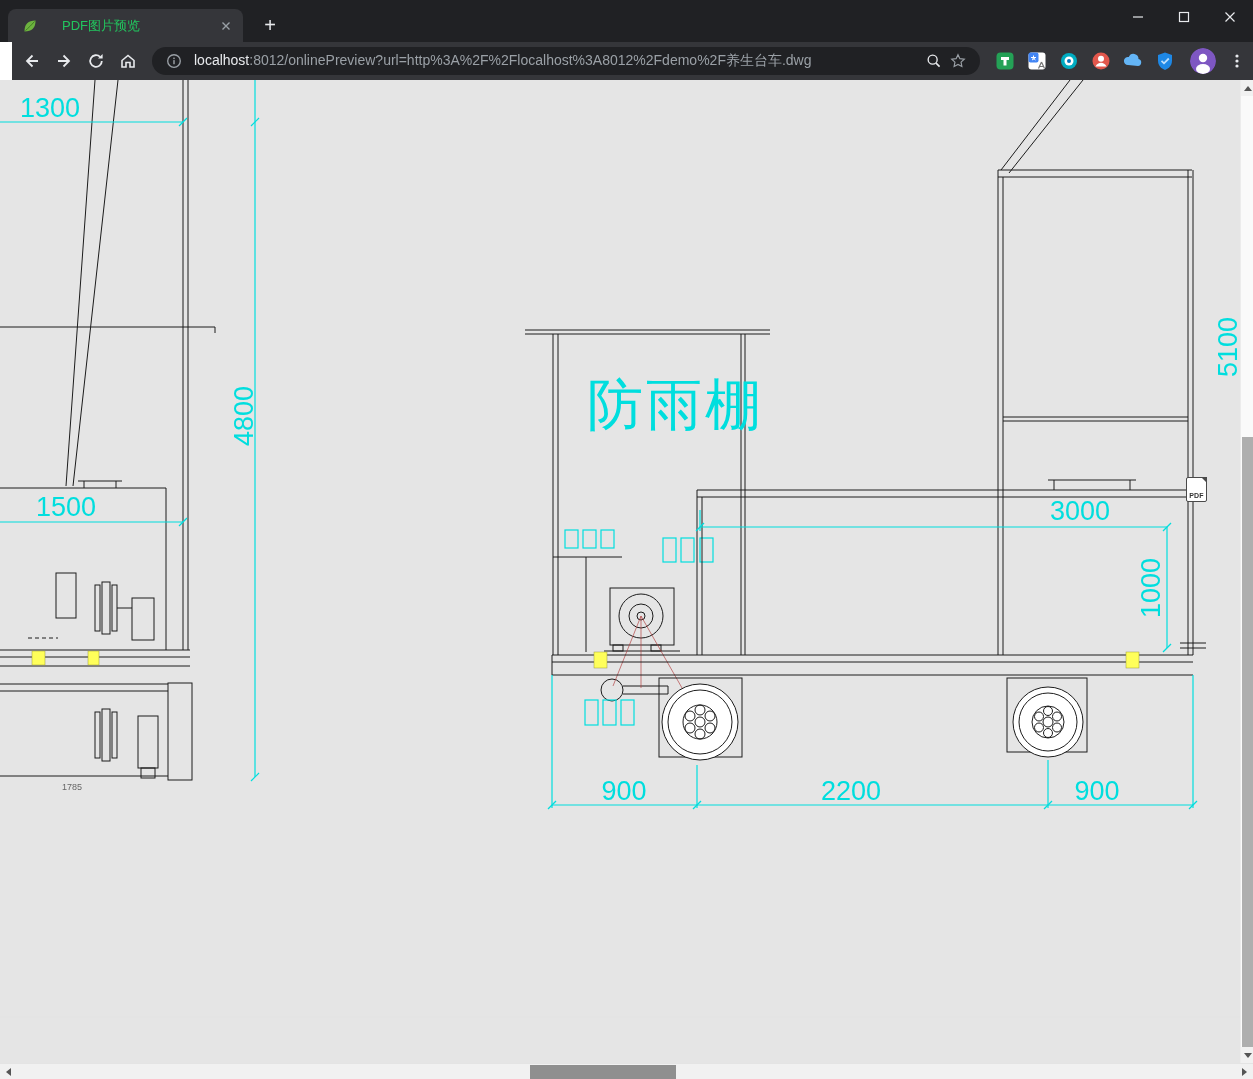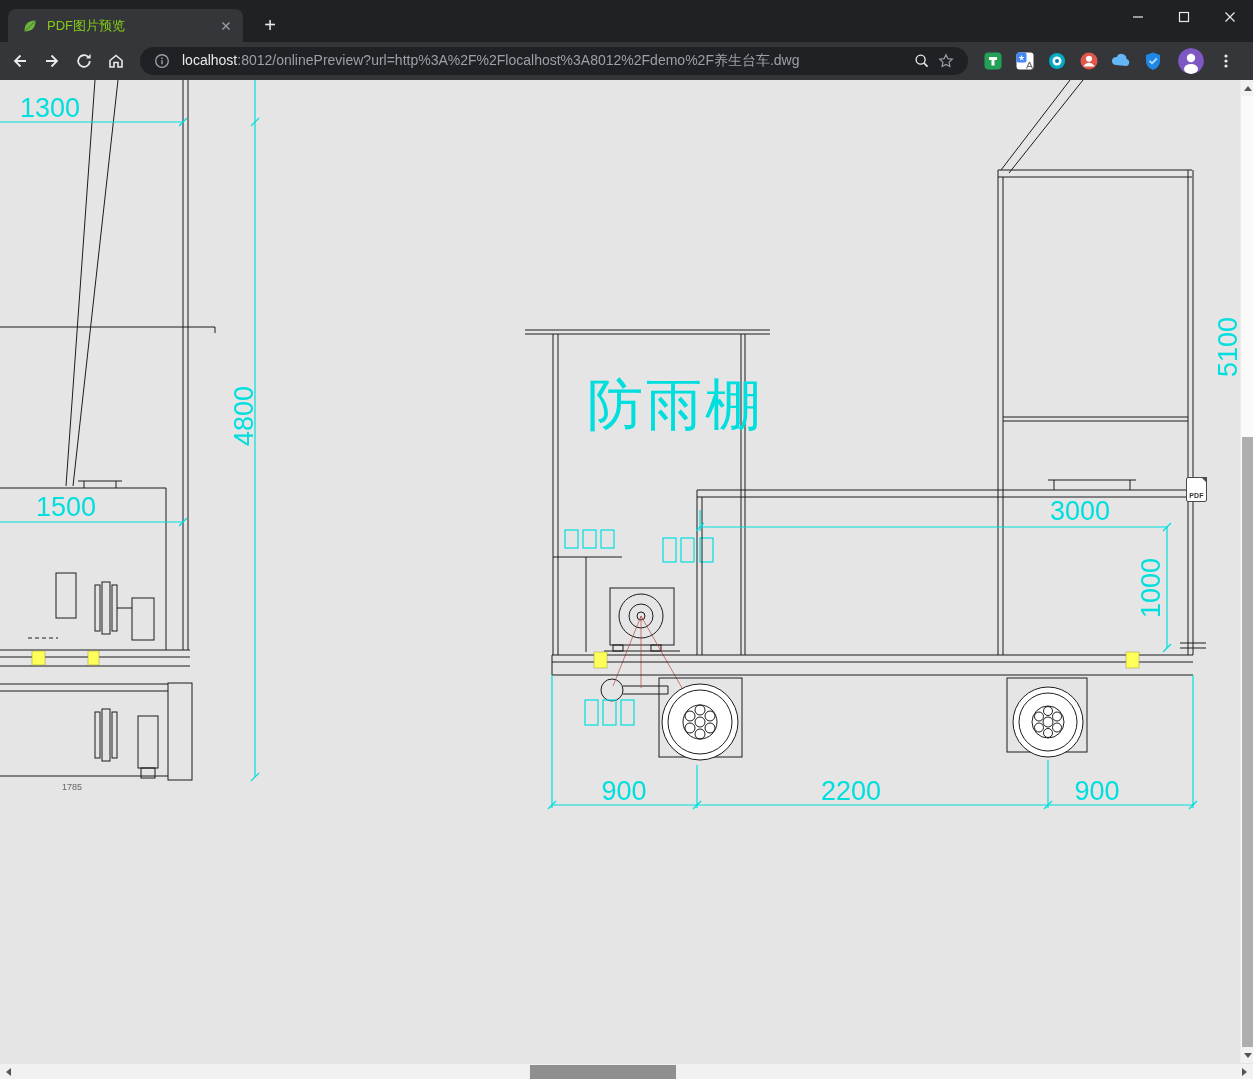--- a/index.html
+++ b/index.html
@@ -12,30 +12,30 @@
   }
   *{box-sizing:border-box;margin:0;padding:0;}
   html,body{width:1253px;height:1079px;overflow:hidden;background:#fff;
     font-family:"Liberation Sans",sans-serif;}
   .window{width:1253px;height:1079px;display:flex;flex-direction:column;}
 
   
   .titlebar{height:42px;background:var(--chrome-dark);position:relative;flex:0 0 auto;}
   .tab{position:absolute;left:8px;top:9px;width:235px;height:33px;background:var(--chrome-toolbar);
     border-radius:8px 8px 0 0;display:flex;align-items:center;padding:0 8px 0 14px;}
-  .tab-title{color:#84cc16;font-size:13px;flex:1;margin-left:9px;white-space:nowrap;overflow:hidden;}
+  .tab-title{color:#22c55e;font-size:13px;flex:1;margin-left:24px;white-space:nowrap;overflow:hidden;}
   .tab-close{width:18px;height:18px;border-radius:50%;display:flex;align-items:center;justify-content:center;cursor:pointer;}
   .newtab{position:absolute;left:256px;top:12px;width:28px;height:28px;border-radius:50%;
     color:#e8eaed;font-size:20px;line-height:26px;text-align:center;cursor:pointer;font-weight:300;}
   .wincontrols{position:absolute;right:0;top:0;height:34px;display:flex;}
   .winbtn{width:46px;height:34px;display:flex;align-items:center;justify-content:center;cursor:pointer;}
 
   
   .toolbar{height:38px;background:var(--chrome-toolbar);display:flex;align-items:center;
-    padding:0 6px;gap:4px;flex:0 0 auto;}
+    padding:0 6px;gap:4px;flex:0 0 auto;margin-left:12px;}
   .navbtn{width:28px;height:28px;border-radius:50%;display:flex;align-items:center;justify-content:center;cursor:pointer;flex:0 0 auto;}
   .omnibox{flex:0 0 828px;height:28px;background:var(--chrome-dark);border-radius:14px;
     display:flex;align-items:center;padding:0 10px;margin-left:6px;}
   .url{font-size:14px;margin-left:8px;white-space:nowrap;overflow:hidden;flex:1;}
   .url .host{color:#e8eaed;}
   .url .rest{color:#9aa0a6;}
   .omni-ic{width:24px;height:24px;display:flex;align-items:center;justify-content:center;cursor:pointer;flex:0 0 auto;}
   .extrow{display:flex;align-items:center;gap:10px;margin-left:10px;}
   .ext{width:22px;height:22px;display:flex;align-items:center;justify-content:center;cursor:pointer;}
   .avatar{width:26px;height:26px;border-radius:50%;overflow:hidden;margin-left:10px;cursor:pointer;flex:0 0 auto;}

